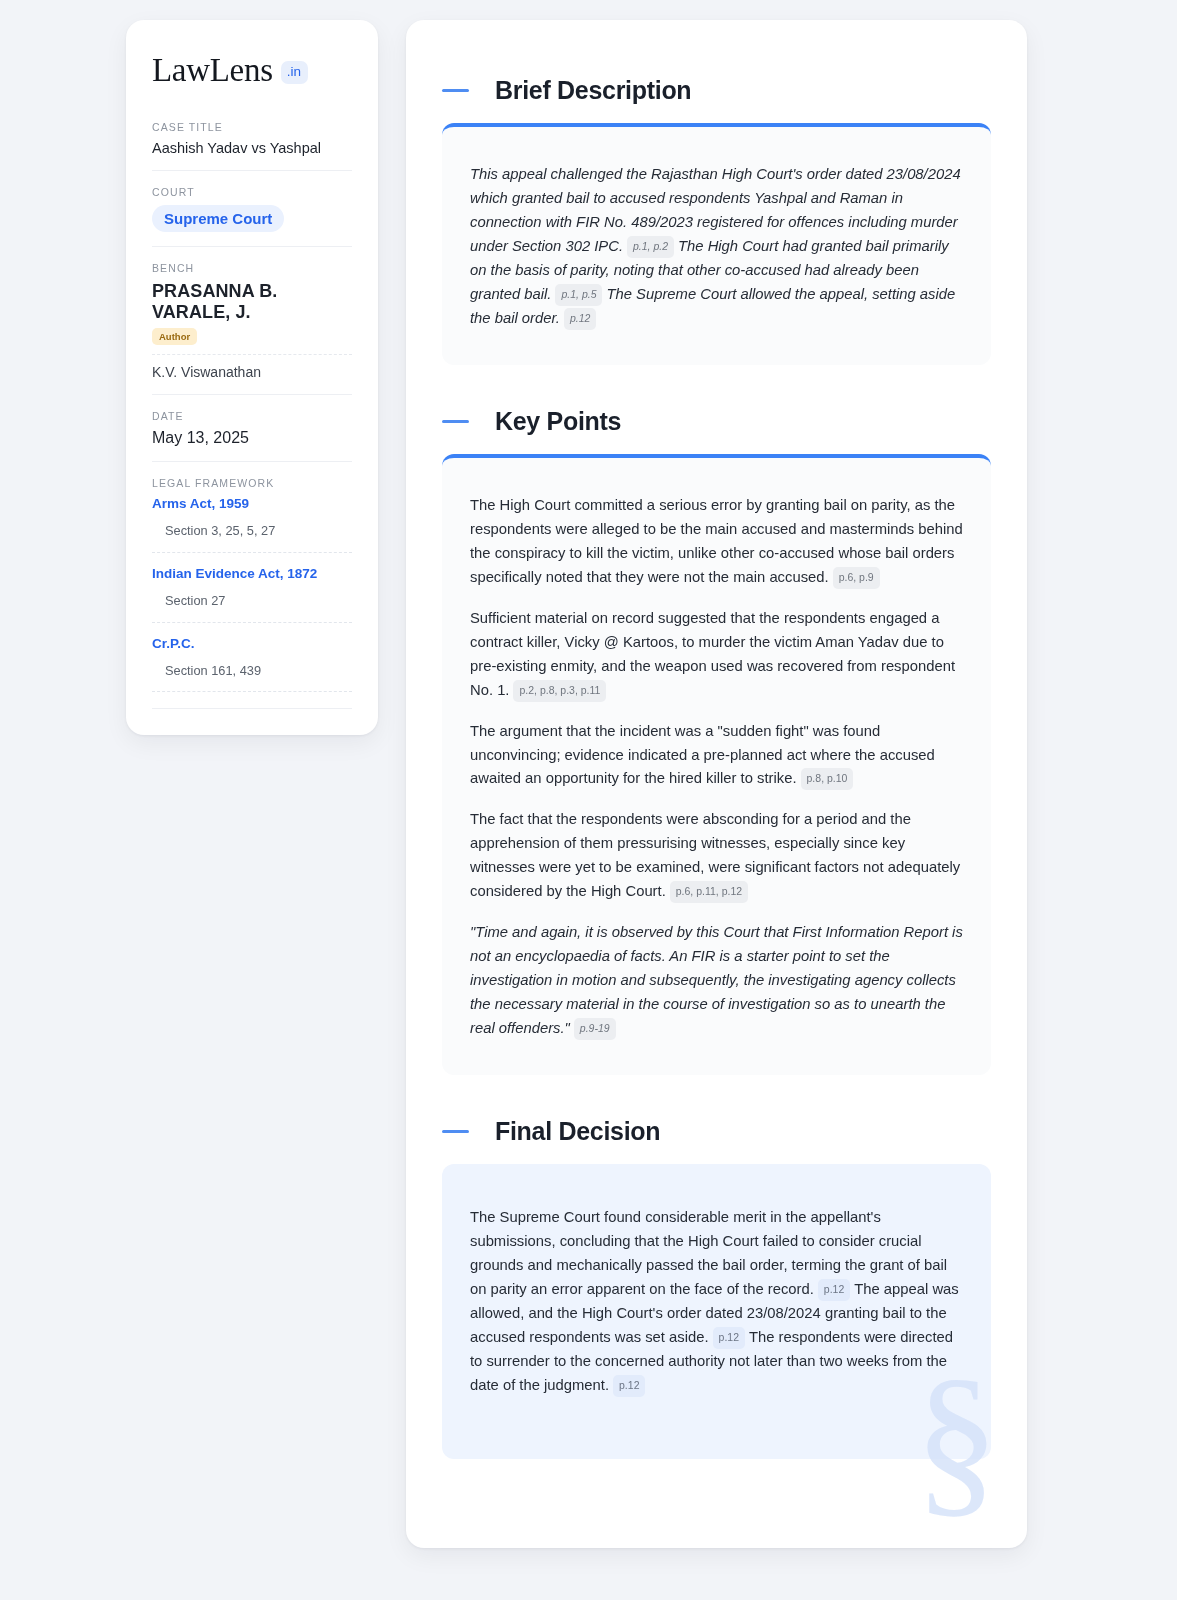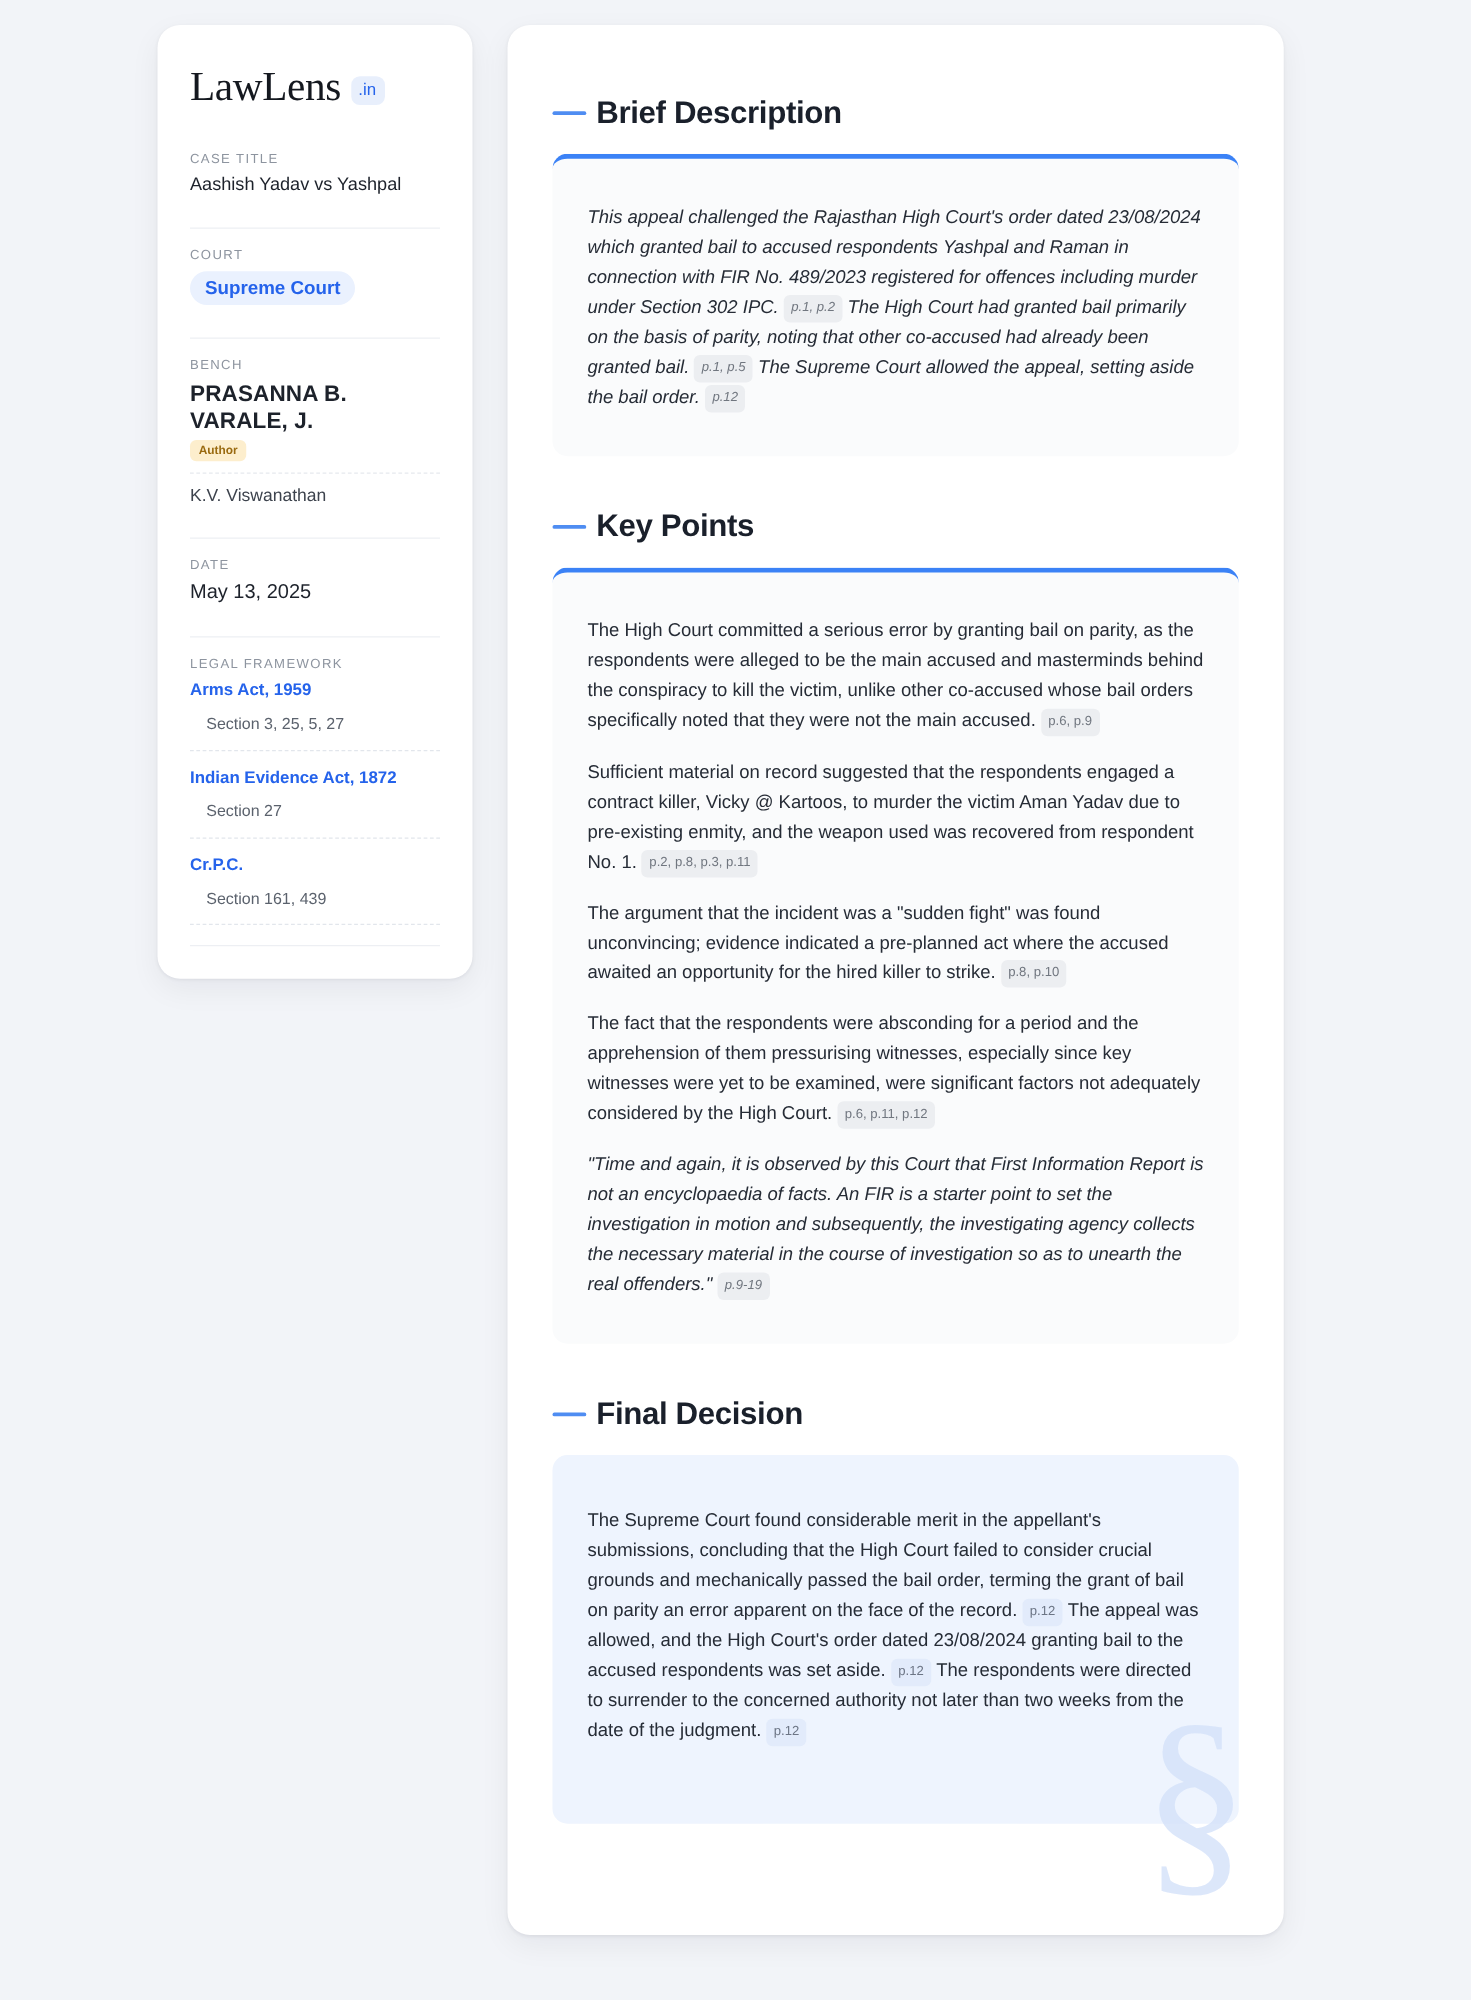--- a/index.html
+++ b/index.html
@@ -47,21 +47,21 @@
     color: #2563eb;
     font-size: 13.5px;
     font-weight: 400;
     border-radius: 7px;
     padding: 4px 7px 5px 6px;
     line-height: 1;
     position: relative;
     top: 2px;
   }
 
-  .field { padding-bottom: 26px; border-bottom: 1px solid #edeff3; margin-bottom: 15px; }
+  .field { padding-bottom: 14px; border-bottom: 1px solid #edeff3; margin-bottom: 15px; }
   .field:last-child { border-bottom: none; }
   .field-label {
     font-size: 10.5px;
     letter-spacing: 1.1px;
     color: #8d949f;
     text-transform: uppercase;
     margin-bottom: 7px;
   }
   .field-value {
     font-size: 14.5px;
@@ -124,21 +124,21 @@
     position: relative;
     overflow: hidden;
     align-self: flex-start;
     min-height: 1528px;
   }
   .section { margin-bottom: 42px; }
   .section:last-child { margin-bottom: 0; }
   .section-head {
     display: flex;
     align-items: center;
-    gap: 8px;
+    gap: 26px;
     margin-bottom: 18px;
   }
   .head-dash {
     display: block;
     width: 27px;
     height: 3px;
     border-radius: 2px;
     background: #4f8df2;
   }
   .section-title {

